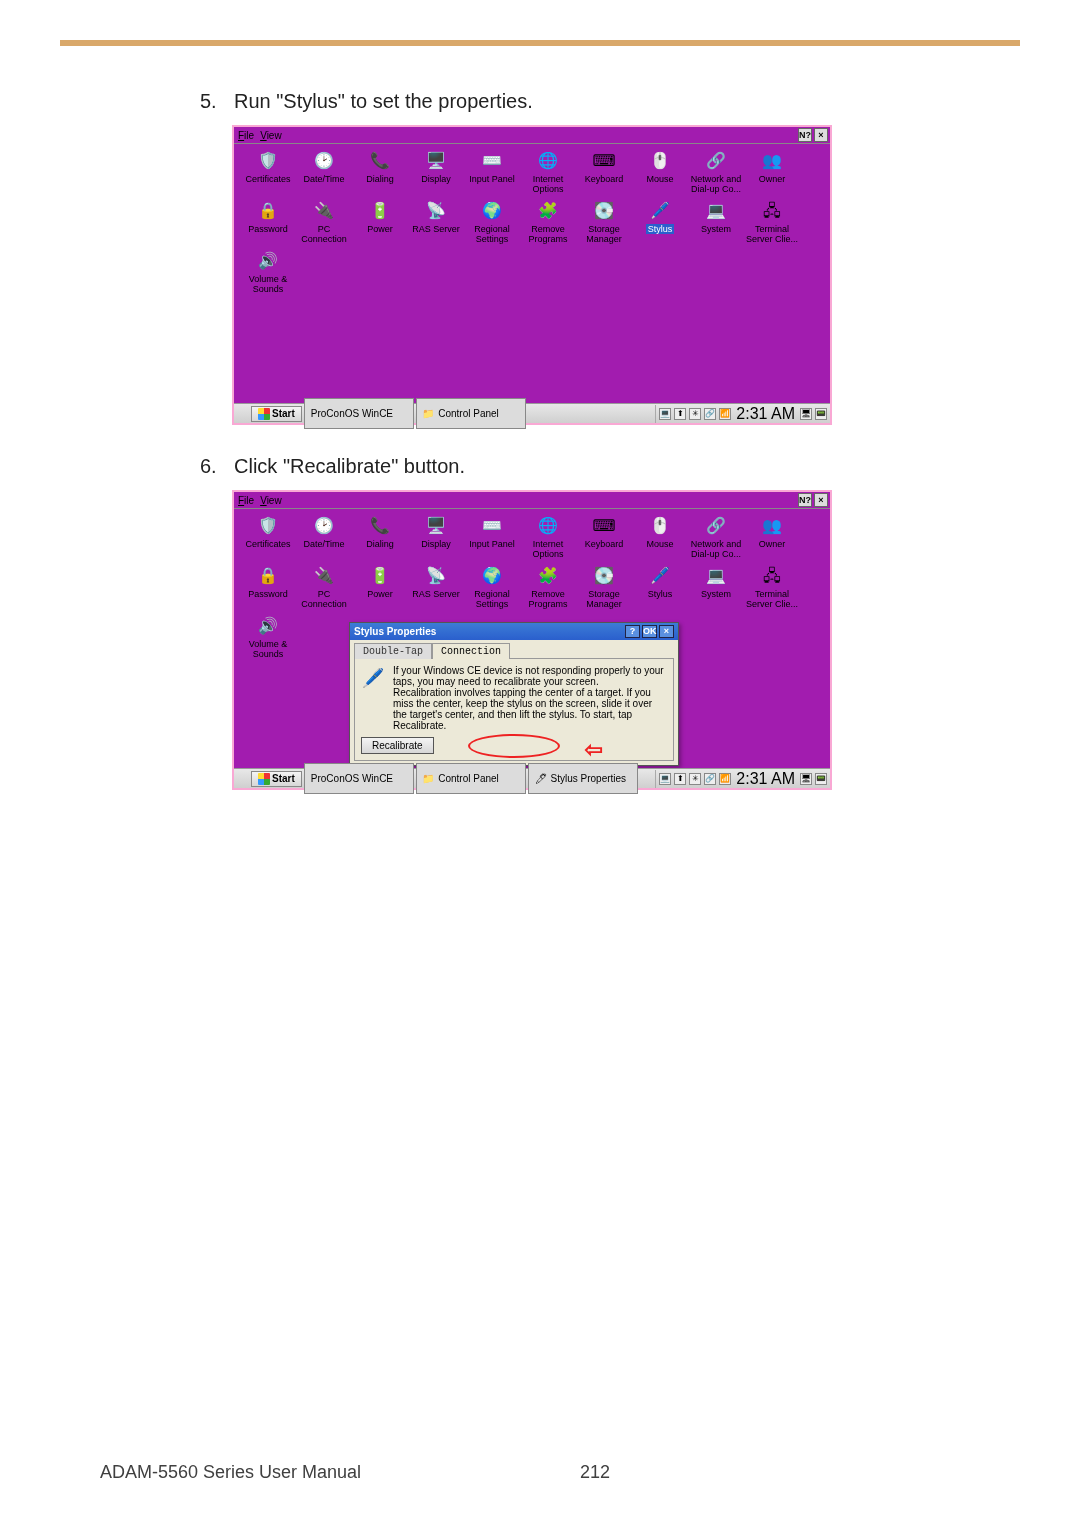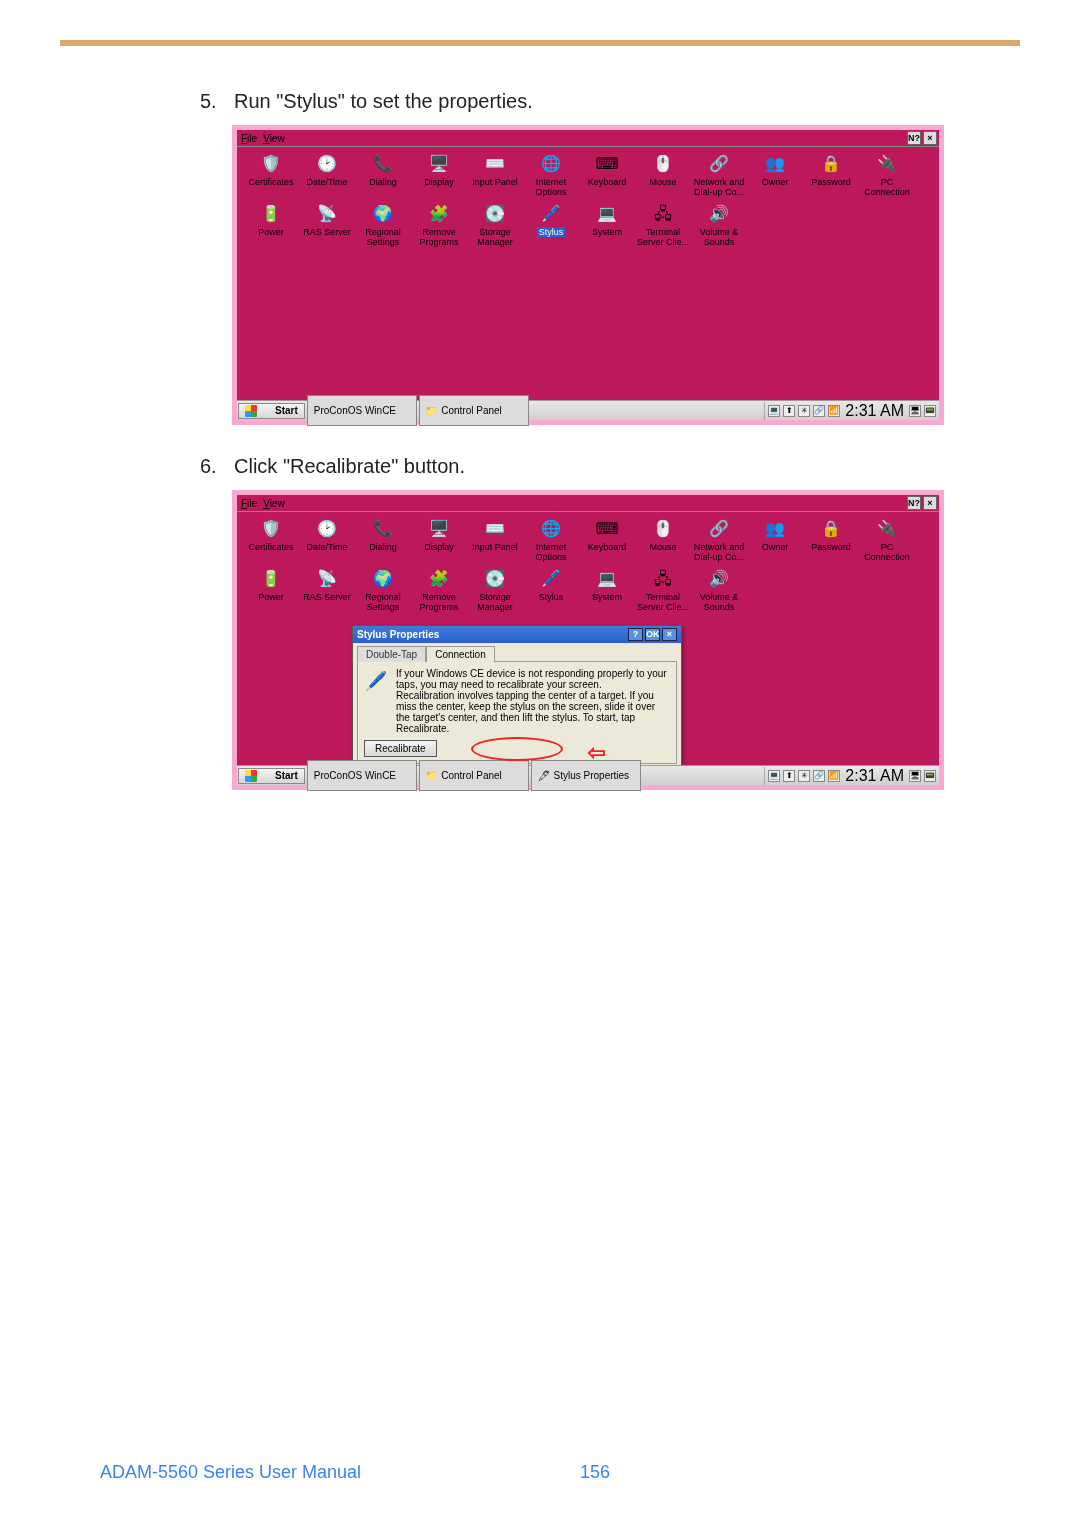--- a/index.html
+++ b/index.html
@@ -6,61 +6,61 @@
   body { font-family: Arial, sans-serif; background: #fff; width: 1080px; }
   .page { width: 1080px; height: 1527px; position: relative; background: #fff; padding-top: 40px; }
   .topline { position: absolute; top: 40px; left: 60px; right: 60px; height: 6px; background: #d9a86a; }
   .content { margin-top: 50px; padding-left: 200px; padding-right: 150px; }
 
   .step { display: flex; margin-bottom: 12px; font-size: 20px; color: #222; }
   .step-num { width: 34px; flex: 0 0 34px; }
   .screenshot-holder { margin-left: 32px; margin-bottom: 30px; }
 
   
-  .ce-window { width: 712px; height: 300px; border: 5px solid #f9a8d4; background: #be185d; font-family: Tahoma, sans-serif; font-size: 10px; color: #000; position: relative; }
+  .ce-window { width: 600px; height: 300px; border: 2px solid #f9a8d4; background: #a21caf; font-family: Tahoma, sans-serif; font-size: 10px; color: #000; position: relative; }
   .ce-window.tight { height: 300px; }
   .ce-menubar { height: 17px; border-bottom: 1px solid #888; display: flex; align-items: center; padding: 0 4px; gap: 6px; }
   .ce-menubar span { cursor: default; }
   .ce-menubar .ul { text-decoration: underline; }
   .ce-titlebtns { position: absolute; top: 1px; right: 2px; display: flex; gap: 2px; }
   .tbtn { width: 14px; height: 14px; border: 1px solid #666; background: #ddd; font-size: 9px; line-height: 12px; text-align: center; font-weight: bold; }
 
   .ce-icons { padding: 4px 6px; display: flex; flex-wrap: wrap; gap: 0; height: 255px; align-content: flex-start; overflow: hidden; }
   .ce-icon { width: 56px; height: 50px; display: flex; flex-direction: column; align-items: center; text-align: center; font-size: 9px; line-height: 10px; cursor: default; }
   .ce-icon .glyph { width: 22px; height: 22px; margin-top: 2px; margin-bottom: 2px; display: flex; align-items: center; justify-content: center; font-size: 16px; border-radius: 2px; }
   .ce-icon.selected .lbl { background: #2a5fcd; color: #fff; padding: 0 2px; }
   .lbl { padding: 0 1px; text-align: center; }
 
   
   .ce-taskbar { position: absolute; left: 0; right: 0; bottom: 0; height: 20px; background: linear-gradient(#e8e8e8,#cfcfcf); border-top: 1px solid #999; display: flex; align-items: center; font-size: 10px; }
-  .startbtn { display: flex; align-items: center; gap: 18px; padding: 1px 6px; border: 1px solid #888; background: linear-gradient(#f4f4f4,#d7d7d7); margin-left: 1px; font-weight: bold; }
+  .startbtn { display: flex; align-items: center; gap: 2px; padding: 1px 6px; border: 1px solid #888; background: linear-gradient(#f4f4f4,#d7d7d7); margin-left: 17px; font-weight: bold; }
   .startflag { width: 12px; height: 12px; background: conic-gradient(#e33 0 25%, #3a3 0 50%, #39f 0 75%, #fd3 0 100%); border-radius: 1px; }
   .taskbtn { flex: 0 0 auto; min-width: 110px; margin-left: 2px; padding: 9px 6px; border: 1px solid #888; background: #dcdcdc; display: flex; align-items: center; gap: 3px; }
   .tray { margin-left: auto; display: flex; align-items: center; gap: 3px; padding: 0 3px; border-left: 1px solid #aaa; height: 18px; }
   .trayico { width: 12px; height: 12px; border: 1px solid #888; background: #eee; font-size: 8px; line-height: 10px; text-align: center; }
   .traytime { font-size: 16px; padding: 0 2px; }
 
   
   .dlg { position: absolute; left: 115px; top: 130px; width: 330px; border: 1px solid #555; background: #ece9d8; box-shadow: 2px 2px 4px rgba(0,0,0,.3); }
   .dlg-title { height: 17px; background: linear-gradient(#3c7cd6,#2a5fcd); color: #fff; font-size: 10px; font-weight: bold; display: flex; align-items: center; padding: 0 4px; }
   .dlg-title .spacer { flex: 1; }
   .dlg-title .tb { width: 15px; height: 13px; border: 1px solid #224; background: #5a90e0; color: #fff; font-size: 9px; line-height: 11px; text-align: center; margin-left: 2px; font-weight: bold; }
-  .dlg-tabs { display: flex; margin: 2px 4px 0 4px; font-size: 10px; }
+  .dlg-tabs { display: flex; margin: 2px 4px 0 4px; font-size: 10px; font-family: Liberation Mono, monospace; }
   .dlg-tab { padding: 2px 8px; border: 1px solid #999; border-bottom: none; background: #ece9d8; position: relative; top: 1px; }
   .dlg-tab.inactive { background: #ddd; color: #333; }
   .dlg-body { margin: 0 4px 4px 4px; padding: 6px; border: 1px solid #999; background: #ece9d8; font-size: 10px; }
   .dlg-row { display: flex; gap: 6px; }
   .dlg-ico { width: 26px; height: 26px; flex: 0 0 26px; display: flex; align-items: center; justify-content: center; font-size: 18px; }
   .dlg-btn-wrap { text-align: left; margin-top: 6px; position: relative; }
   .dlg-btn { display: inline-block; padding: 2px 10px; border: 1px solid #555; background: linear-gradient(#f4f4f4,#d7d7d7); font-size: 10px; position: relative; z-index: 2; }
   .redcircle { position: absolute; border: 2px solid #e22; border-radius: 50%; width: 92px; height: 24px; left: 50%; margin-left: -46px; top: -3px; z-index: 1; }
   .redarrow { position: absolute; right: 64px; top: 0px; color: #e22; font-size: 22px; z-index: 3; font-weight: bold; }
 
   
-  .footer { position: absolute; bottom: 44px; left: 0; right: 0; display: flex; font-size: 18px; color: #3b82f6; }
+  .footer { position: absolute; bottom: 44px; left: 0; right: 0; display: flex; font-size: 18px; color: #404040; }
   .footer .manual { margin-left: 100px; }
   .footer .pg { margin-left: auto; margin-right: 0; width: 50%; text-align: left; padding-left: 40px; }
 </style>
 </head>
 <body>
 
 <div class="page">
   <div class="topline"></div>
 
   <div class="content">
@@ -347,15 +347,15 @@
             <div class="trayico">📟</div>
           </div>
         </div>
       </div>
     </div>
 
   </div>
 
   <div class="footer">
     <div class="manual">ADAM-5560 Series User Manual</div>
-    <div class="pg">156</div>
+    <div class="pg">212</div>
   </div>
 </div>
 
 </body></html>

